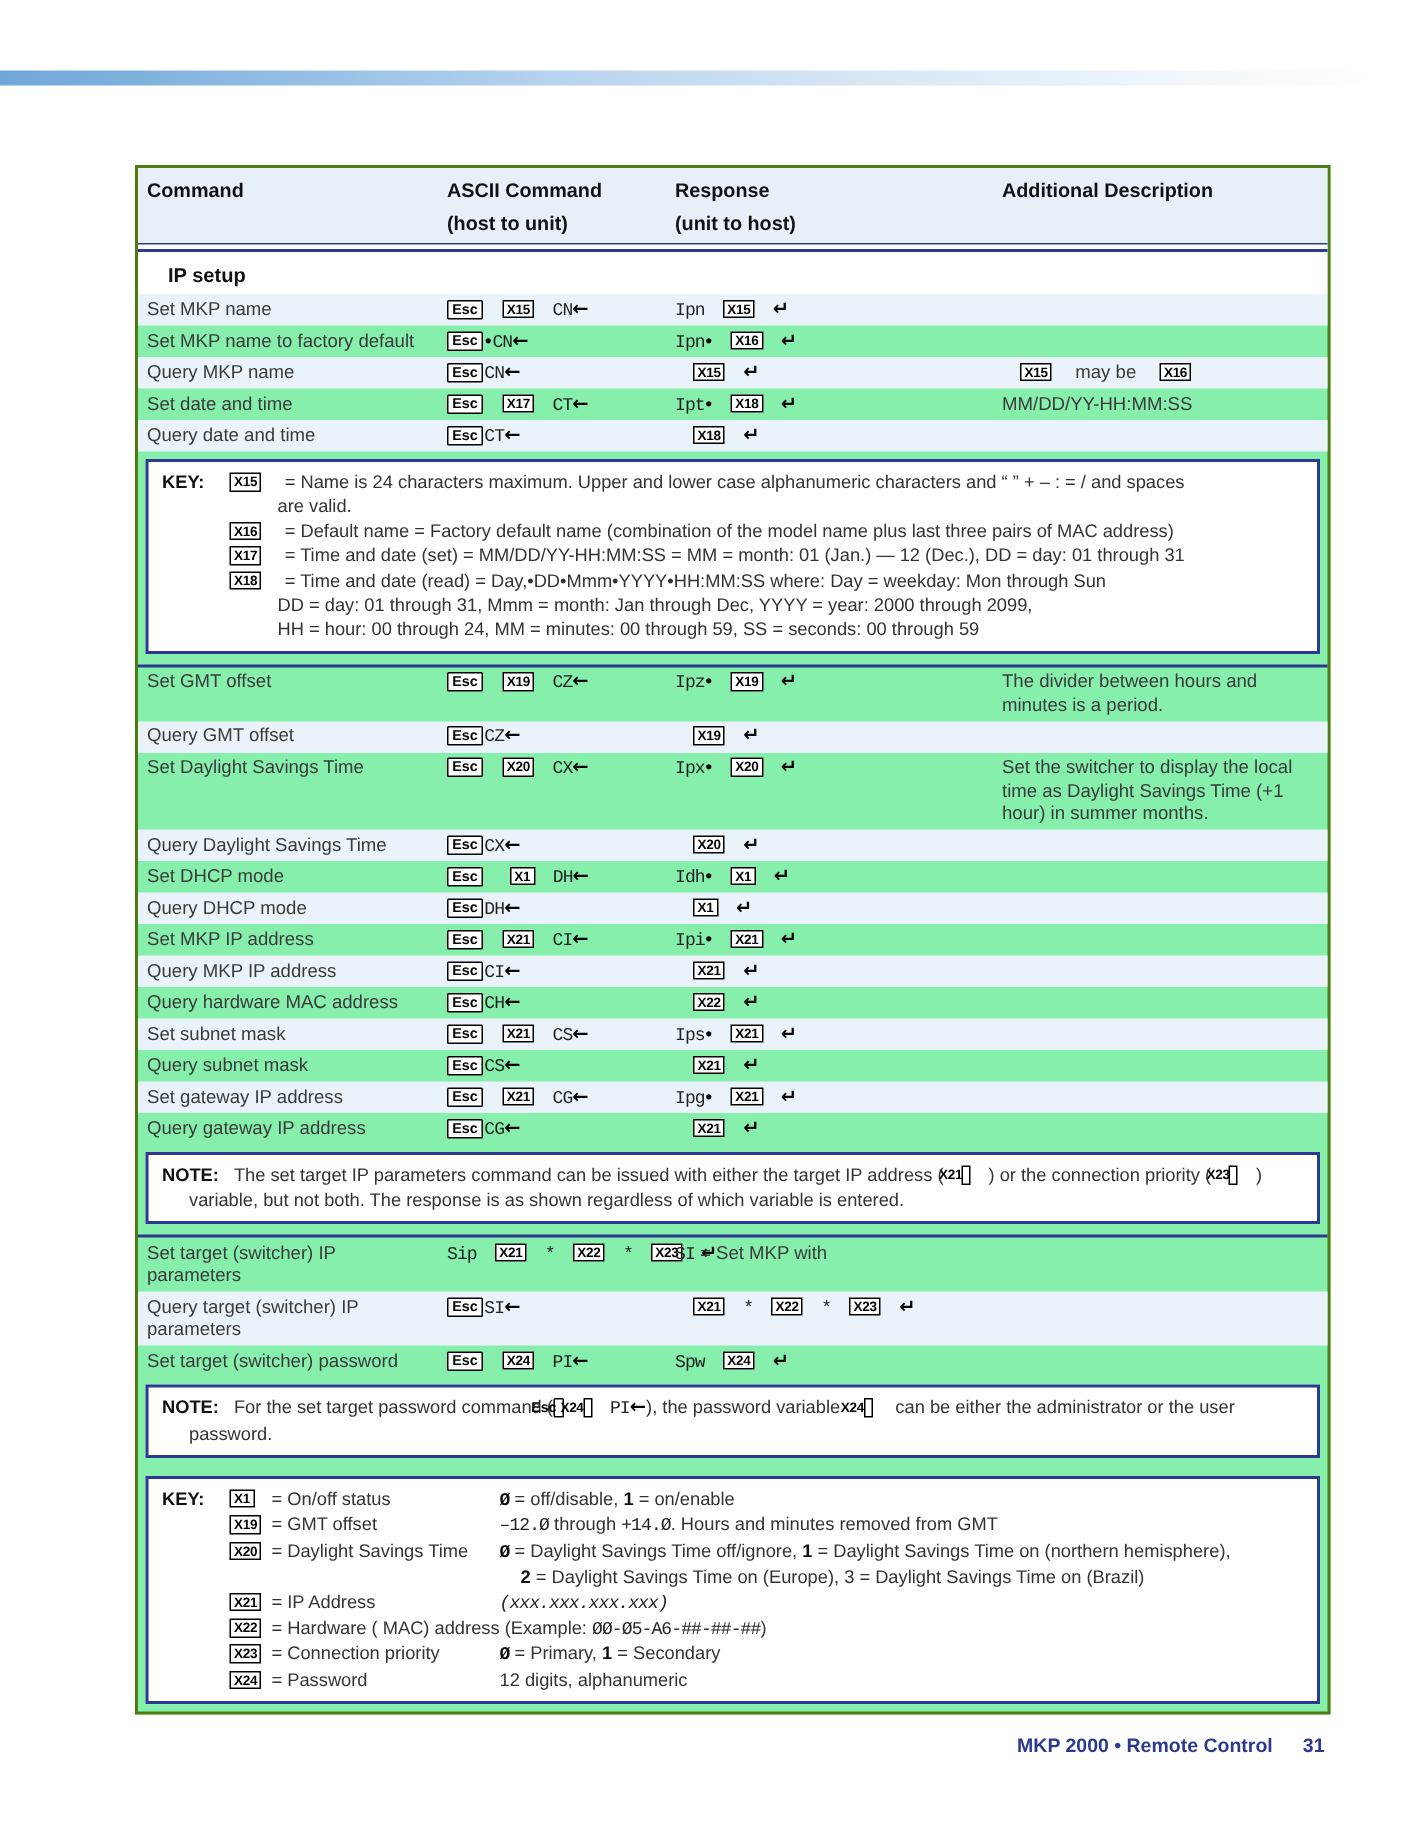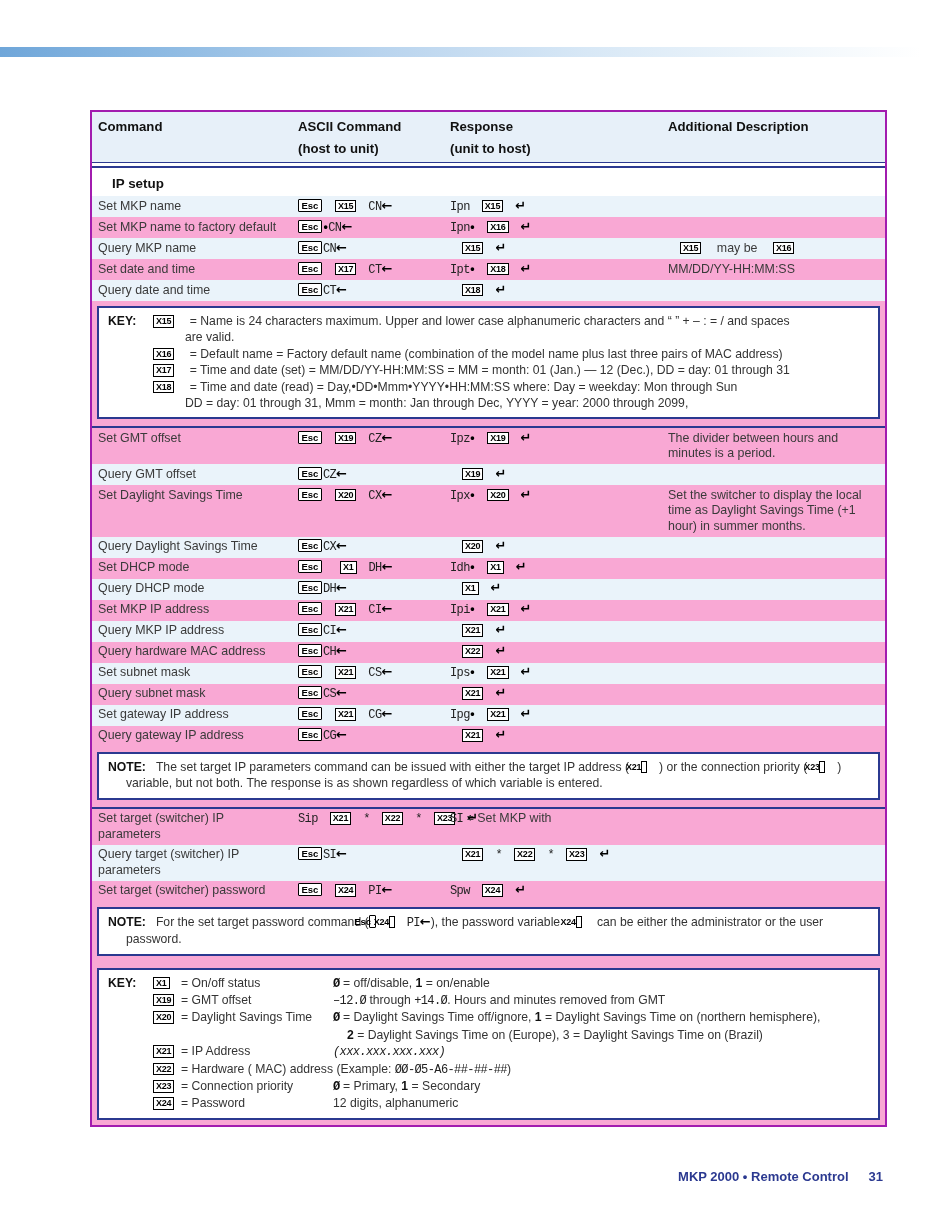--- a/index.html
+++ b/index.html
@@ -1,20 +1,20 @@
 <!DOCTYPE html>
 <html><head>
 <meta charset="utf-8">
 <style>
   html,body{margin:0;padding:0;background:#fff;}
   .page{position:relative;width:950px;height:1229px;background:#fff;overflow:hidden;
         font-family:"Liberation Sans",sans-serif;color:#2f2f2f;}
   .topbar{position:absolute;top:47px;left:0;width:950px;height:10px;
           background:linear-gradient(to right,#6fa6d9 0%,#8fbbe3 18%,#b9d4ee 40%,#d8e8f6 62%,#eff6fb 82%,#ffffff 97%);}
-  .doc-table{position:absolute;left:90px;top:110px;width:793px;border:2px solid #a21caf;background:#f9a8d4;}
+  .doc-table{position:absolute;left:90px;top:110px;width:793px;border:2px solid #4d7c0f;background:#86efac;}
   .thead{background:#e7f0f9;display:grid;grid-template-columns:200px 152px 218px 1fr;
          padding:7px 0 6px 6px;font-weight:bold;font-size:13.2px;color:#111;}
   .thead .sub{margin-top:7px;}
   .hsep{height:3px;background:#fff;border-top:1.5px solid #2b3990;border-bottom:2px solid #2b3990;}
   .section-title{font-weight:bold;font-size:13.4px;color:#111;padding:8px 0 5px 20px;background:#fff;}
   .row{display:grid;grid-template-columns:200px 152px 218px 1fr;padding:2.5px 6px 2.5px 6px;
        font-size:12.4px;line-height:1.25;box-sizing:border-box;}
   .row.shade{background:#eaf3fa;}
   .c-cmd{color:#3a3a3a;padding-right:14px;}
   .c-ascii,.c-resp{white-space:nowrap;}
@@ -40,21 +40,21 @@
   .kvar{display:inline-block;font-weight:bold;font-size:9px;line-height:10.5px;border:1px solid #000;
         padding:0 2px;background:#fff;color:#000;vertical-align:1px;letter-spacing:-0.2px;margin:0 12px;}
   .tok-m{font-family:"Liberation Mono",monospace;font-size:12px;letter-spacing:-0.6px;color:#222;}
   .tok-mb{font-family:"Liberation Mono",monospace;font-size:12px;font-weight:bold;letter-spacing:-0.6px;color:#111;}
   .tok-mi{font-family:"Liberation Mono",monospace;font-size:12px;font-style:italic;letter-spacing:-0.6px;color:#222;}
   .tok-b{font-weight:bold;color:#111;}
   .arr,.ret{font-family:"DejaVu Sans",sans-serif;font-weight:bold;font-size:13px;color:#000;line-height:1;}
   .dot{font-weight:bold;color:#000;margin:0 0.5px;}
   .spc{display:inline-block;width:5px;}
   .footer{position:absolute;top:1156px;left:90px;width:793px;text-align:right;
-          font-weight:bold;font-size:13px;color:#2b3990;margin-top:13px;}
+          font-weight:bold;font-size:13px;color:#2b3990;}
   .footer .pageno{margin-left:20px;}
 </style>
 </head>
 <body>
 
 <div class="page">
   <div class="topbar"></div>
 
   <div class="doc-table">
     <div class="thead">
@@ -110,20 +110,21 @@
         <div class="keybox">
           <div class="keywrap">
             <div class="keylabel">KEY:</div>
             <div class="keylines">
               <div class="keyline"><span class="kvar">X15</span><span class="tok-t"> = Name is 24 characters maximum. Upper and lower case alphanumeric characters and “ ” + – : = / and spaces</span></div>
               <div class="keyline cont">are valid.</div>
               <div class="keyline"><span class="kvar">X16</span><span class="tok-t"> = Default name = Factory default name (combination of the model name plus last three pairs of MAC address)</span></div>
               <div class="keyline"><span class="kvar">X17</span><span class="tok-t"> = Time and date (set) = MM/DD/YY-HH:MM:SS = MM = month: 01 (Jan.) — 12 (Dec.), DD = day: 01 through 31</span></div>
               <div class="keyline"><span class="kvar">X18</span><span class="tok-t"> = Time and date (read) = Day,•DD•Mmm•YYYY•HH:MM:SS where: Day = weekday: Mon through Sun</span></div>
               <div class="keyline cont">DD = day: 01 through 31, Mmm = month: Jan through Dec, YYYY = year: 2000 through 2099,</div>
+              <div class="keyline cont">HH = hour: 00 through 24, MM = minutes: 00 through 59, SS = seconds: 00 through 59</div>
             </div>
           </div>
         </div>
         <div class="gapM"></div>
         <div class="tdivider"></div>
         <div class="row">
           <div class="c-cmd">Set GMT offset</div>
           <div class="c-ascii"><span class="kesc">Esc</span><span class="kvar">X19</span><span class="tok-m">CZ</span><span class="arr">←</span></div>
           <div class="c-resp"><span class="tok-m">Ipz</span><span class="dot">•</span><span class="kvar">X19</span><span class="ret">↵</span></div>
           <div class="c-desc"><span class="tok-t">The divider between hours and minutes is a period.</span></div>

